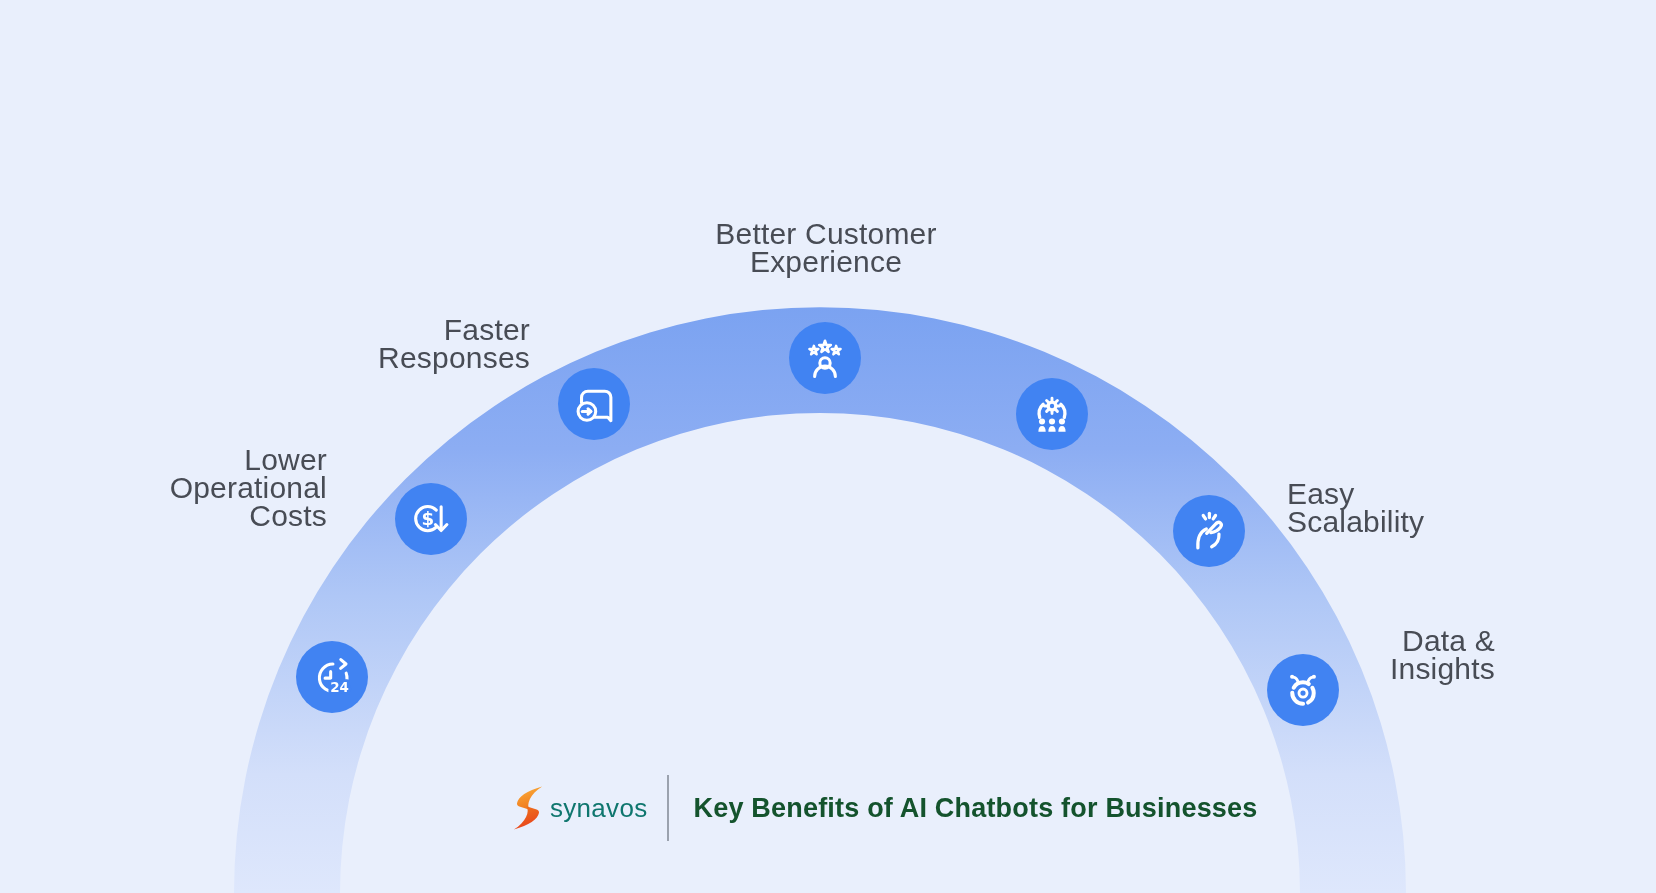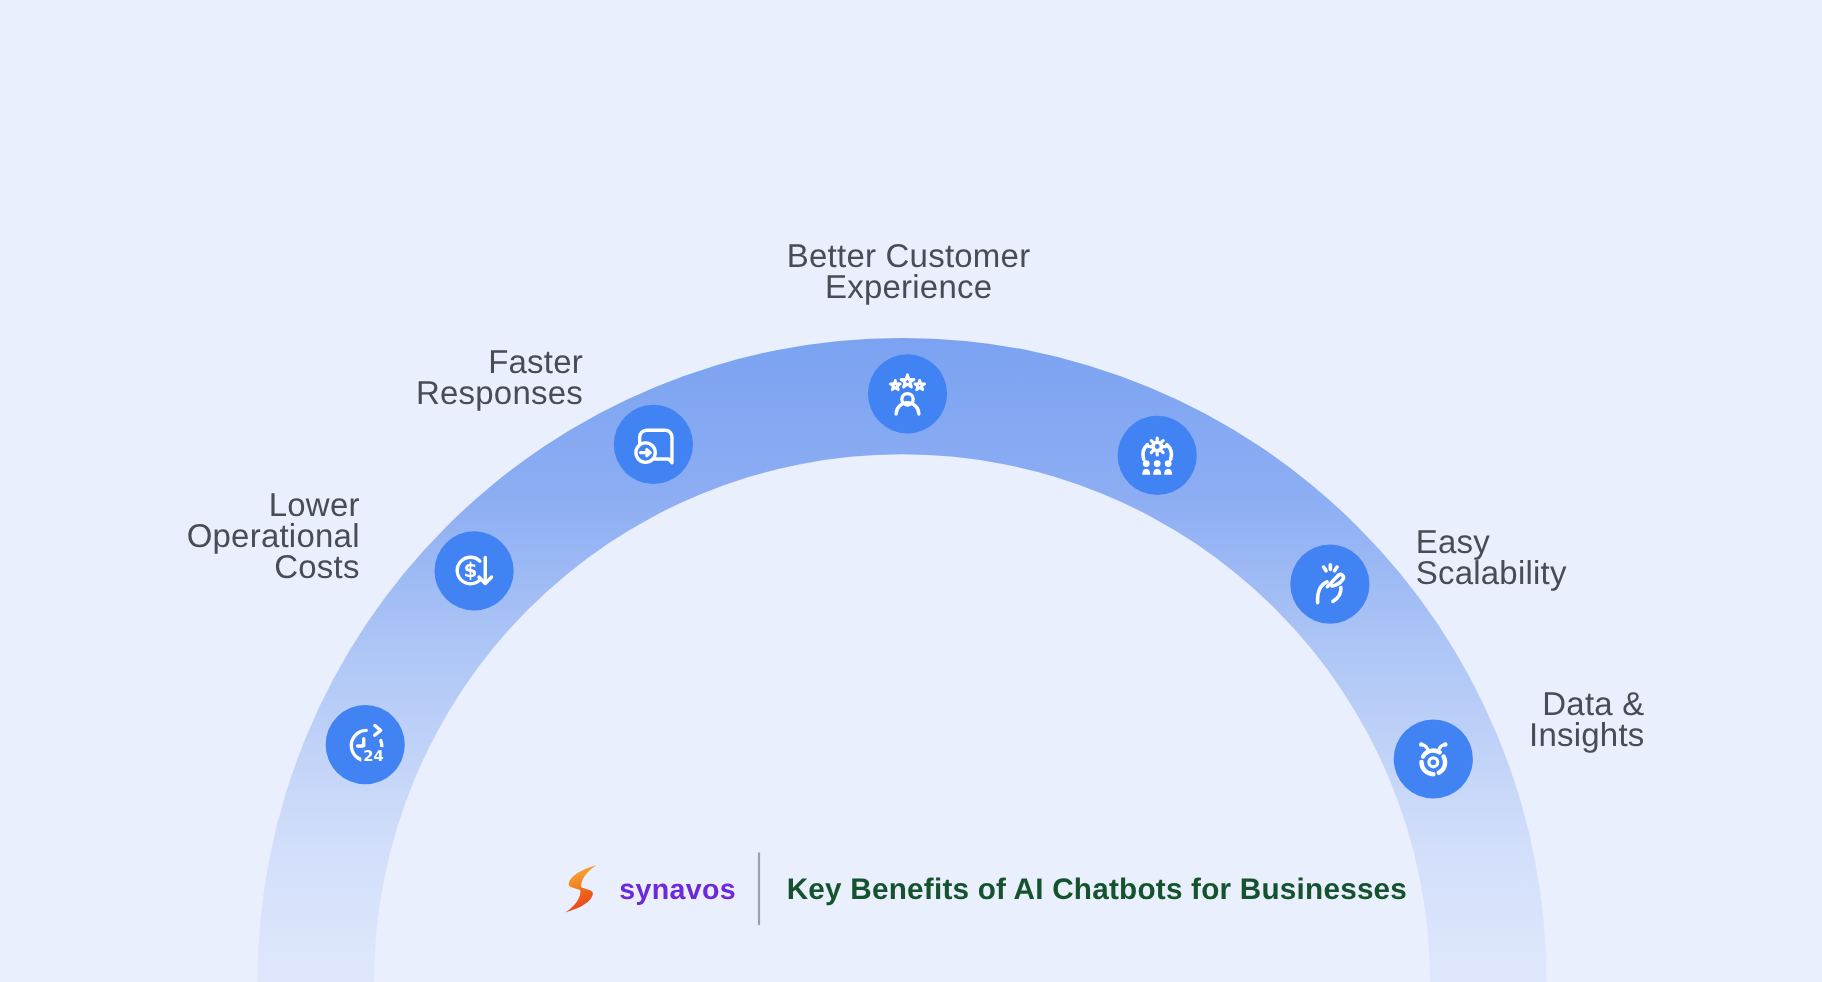--- a/index.html
+++ b/index.html
@@ -24,22 +24,22 @@
     white-space:pre-line;
     letter-spacing:.2px;
   }
   .ta-r{text-align:right;}
   .ta-c{text-align:center;}
   .footer{
     position:absolute;left:512px;top:775px;
     display:flex;align-items:center;
   }
   .brand{
-    font-size:26px;font-weight:bold;color:#6d28d9;
-    margin-left:19px;letter-spacing:.3px;
+    font-size:26px;font-weight:normal;color:#0f766e;
+    margin-left:6px;letter-spacing:.3px;
   }
   .divider{
     width:2px;height:66px;background:#9BA2AE;
     margin:0 24px 0 20px;
   }
   .title{
     font-size:27px;font-weight:bold;color:#14532d;
     letter-spacing:.2px;
   }
   .icon-svg{display:block;}

